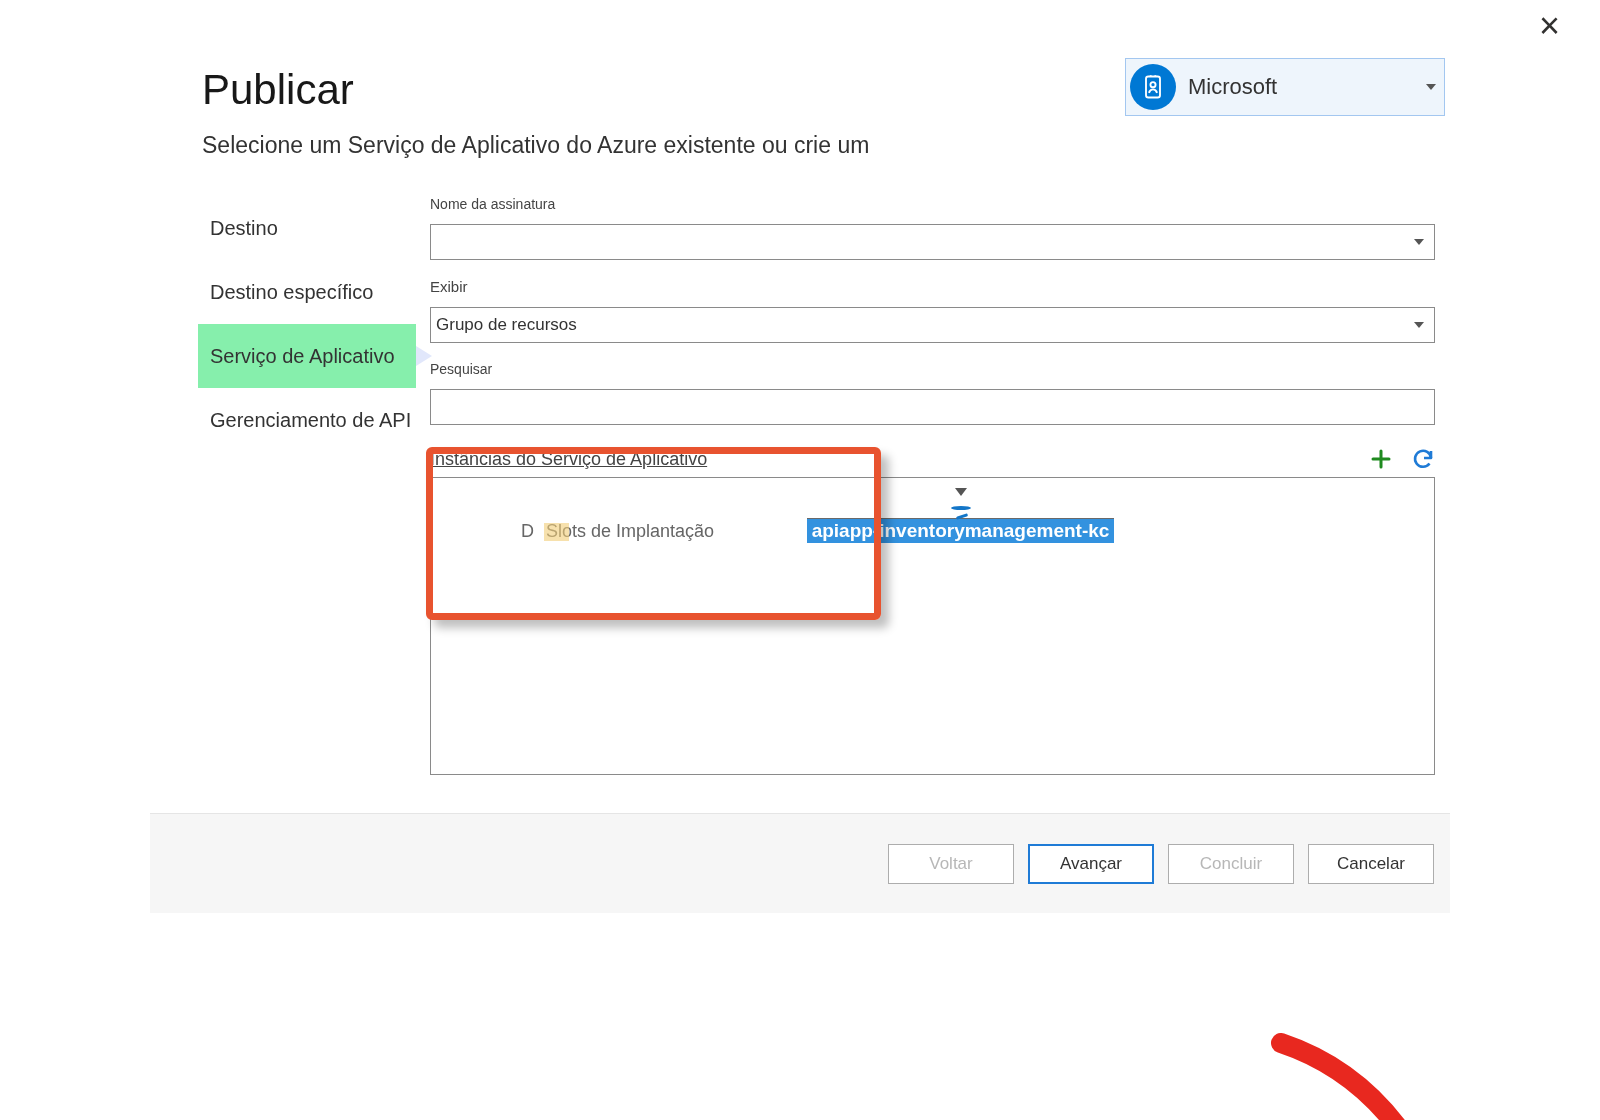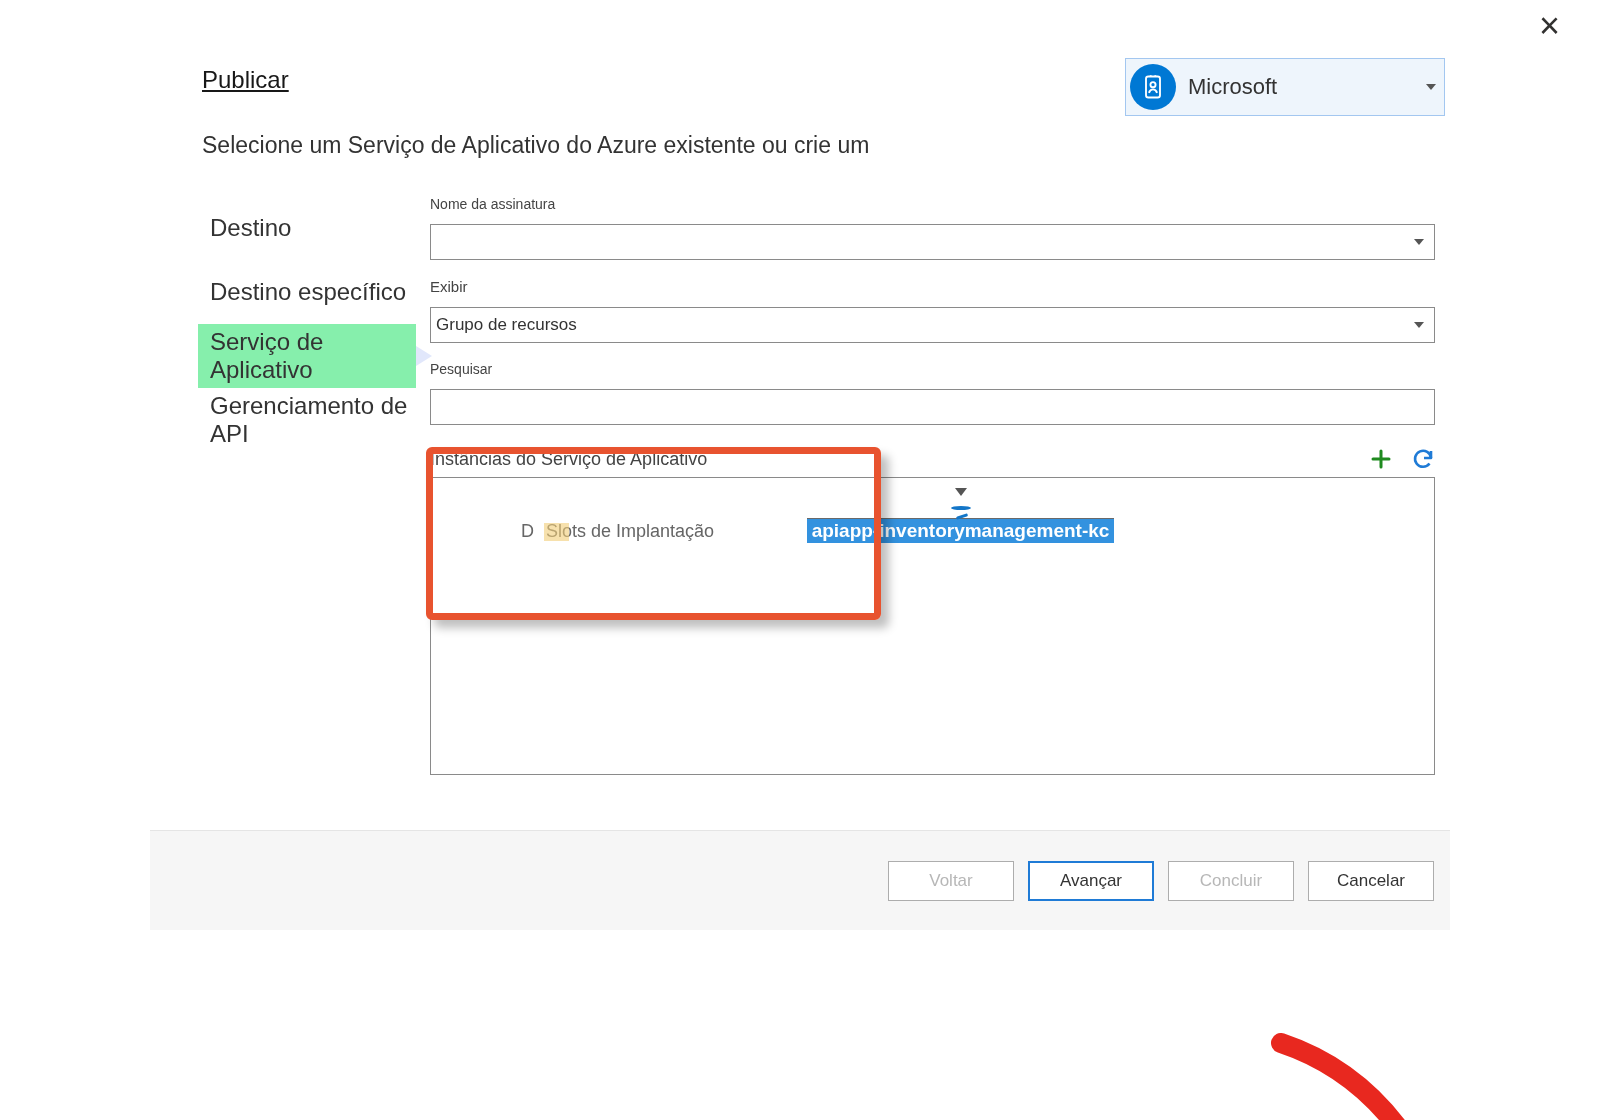--- a/index.html
+++ b/index.html
@@ -2,42 +2,42 @@
 <html><head>
   <meta charset="utf-8">
   <style>
     * { box-sizing: border-box; margin: 0; padding: 0; }
     body { font-family: "Segoe UI", Tahoma, sans-serif; background: #fff; color: #323130; width:1600px; height:1120px; overflow:hidden; position:relative; }
 
     .dialog { position:relative; width:1300px; height:920px; margin: 10px auto 0 auto; }
 
     .close-x { position:absolute; top:-2px; right:-110px; font-size:36px; font-weight:300; line-height:1; cursor:default; font-family:sans-serif; }
 
-    .header-title { position:absolute; left:52px; top:56px; font-size:24px; font-weight:300; color:#181818;text-decoration:underline; }
+    .header-title { position:absolute; left:52px; top:56px; font-size:42px; font-weight:300; color:#181818; }
     .subtitle { position:absolute; left:52px; top:122px; font-size:23px; color:#333; font-weight:400;}
 
     .account-box { position:absolute; right:5px; top:48px; width:320px; height:58px; border:1px solid #a3c7f0; background:#eef5fc; display:flex; align-items:center; gap:12px; padding:4px 8px 4px 4px; }
     .account-icon { width:46px; height:46px; border-radius:50%; background:#0078d4; display:flex; align-items:center; justify-content:center; }
     .account-text { flex:1; font-size:22px; color:#333;}
     .account-caret { width:0; height:0; border-left:5px solid transparent; border-right:5px solid transparent; border-top:6px solid #555; }
 
     .sidebar { position:absolute; left:48px; top:186px; width:218px; }
-    .sidebar .step { height:64px; display:flex; align-items:center; padding-left:12px; font-size:24px; color:#333; position:relative; }
+    .sidebar .step { height:64px; display:flex; align-items:center; padding-left:12px; font-size:20px; color:#333; position:relative; }
     .sidebar .step.active { background:#86efac; }
     .sidebar .step.active::after { content:""; position:absolute; right:-16px; top:50%; transform:translateY(-50%); width:0; height:0; border-top:10px solid transparent; border-bottom:10px solid transparent; border-left:16px solid #e1e7fb; }
 
     .content { position:absolute; left:280px; top:186px; right:5px; }
 
     .field-label { font-size:14px; color:#444; margin-bottom:6px; }
     .field-label.small { font-size:15px; }
     .select-box, .text-box { width:1005px; height:36px; border:1px solid #8a8a8a; background:#fff; display:flex; align-items:center; padding:0 5px; font-size:17px; color:#333; position:relative; }
     .select-box .caret { position:absolute; right:10px; width:0; height:0; border-left:5px solid transparent; border-right:5px solid transparent; border-top:6px solid #555; }
 
     .instances-header { display:flex; align-items:center; justify-content:space-between; width:1005px; margin-top:22px; }
-    .inst-label { font-size:18px; color:#444; }
+    .inst-label { font-size:18px; color:#444;text-decoration:underline; }
     .inst-actions { display:flex; gap:18px; align-items:center; }
 
     .tree-box { width:1005px; height:298px; border:1px solid #8a8a8a; background:#fff; margin-top:6px; position:relative; padding:8px 0 0 0; font-size:18px; }
 
     .highlight-box { position:absolute; left:-5px; top:-31px; width:455px; height:173px; border:7px solid #e8532f; border-radius:6px; box-shadow:8px 8px 10px rgba(0,0,0,0.25); pointer-events:none; z-index:4; }
 
     .tree-row { display:flex; align-items:center; height:30px; padding-left:14px; gap:8px; position:relative; z-index:2; }
     .tri { width:0; height:0; border-top:6px solid transparent; border-bottom:6px solid transparent; border-left:8px solid #555; transform:rotate(90deg); }
 
     .folder-icon { width:20px; height:17px; background:linear-gradient(#f2cd77,#e0b253); border-radius:2px; position:relative; }
@@ -47,21 +47,21 @@
     .app-row { padding-left:56px;flex-direction:column; }
     .app-icon { width:20px; height:20px; border-radius:50%; border:2px solid #1376c8; position:relative; background:#fff; }
     .app-icon::after { content:""; position:absolute; left:3px; top:7px; width:12px; height:3px; background:#1376c8; border-radius:2px; transform:rotate(-18deg);}
     .app-name { background:#3392df; color:#fff; padding:1px 5px; font-size:19px; font-weight:600; border-top:1px solid #6a6a6a; }
 
     .slot-row { padding-left:90px; color:#666; }
     .slot-letter { margin-right:4px; }
     .slot-rest { position:relative; }
     .slot-rest::before{content:""; position:absolute; left:-2px; top:2px; width:25px; height:18px; background:#f2cd77; opacity:.6;}
 
-    .footer { position:absolute; left:0; right:0; bottom:0; height:100px; background:#f6f6f6; border-top:1px solid #e5e5e5; display:flex; align-items:center; justify-content:flex-end; gap:14px; padding-right:16px; width:1300px; }
+    .footer { position:absolute; left:0; right:0; bottom:17px; height:100px; background:#f6f6f6; border-top:1px solid #e5e5e5; display:flex; align-items:center; justify-content:flex-end; gap:14px; padding-right:16px; width:1300px; }
     .btn { width:126px; height:40px; border:1px solid #adadad; background:#fff; display:flex; align-items:center; justify-content:center; font-size:17px; color:#333; }
     .btn.disabled { color:#b7b7b7; }
     .btn.primary { border:2px solid #1f7bd6; }
 
     .arrow { position:absolute; left:820px; top:555px; width:200px; height:155px; z-index:5; }
 
     .plus-icon svg, .refresh-icon svg, .account-icon svg { display:block; }
 
     .spacer-lg { height:18px; }
     .spacer-sm { height:6px;}

